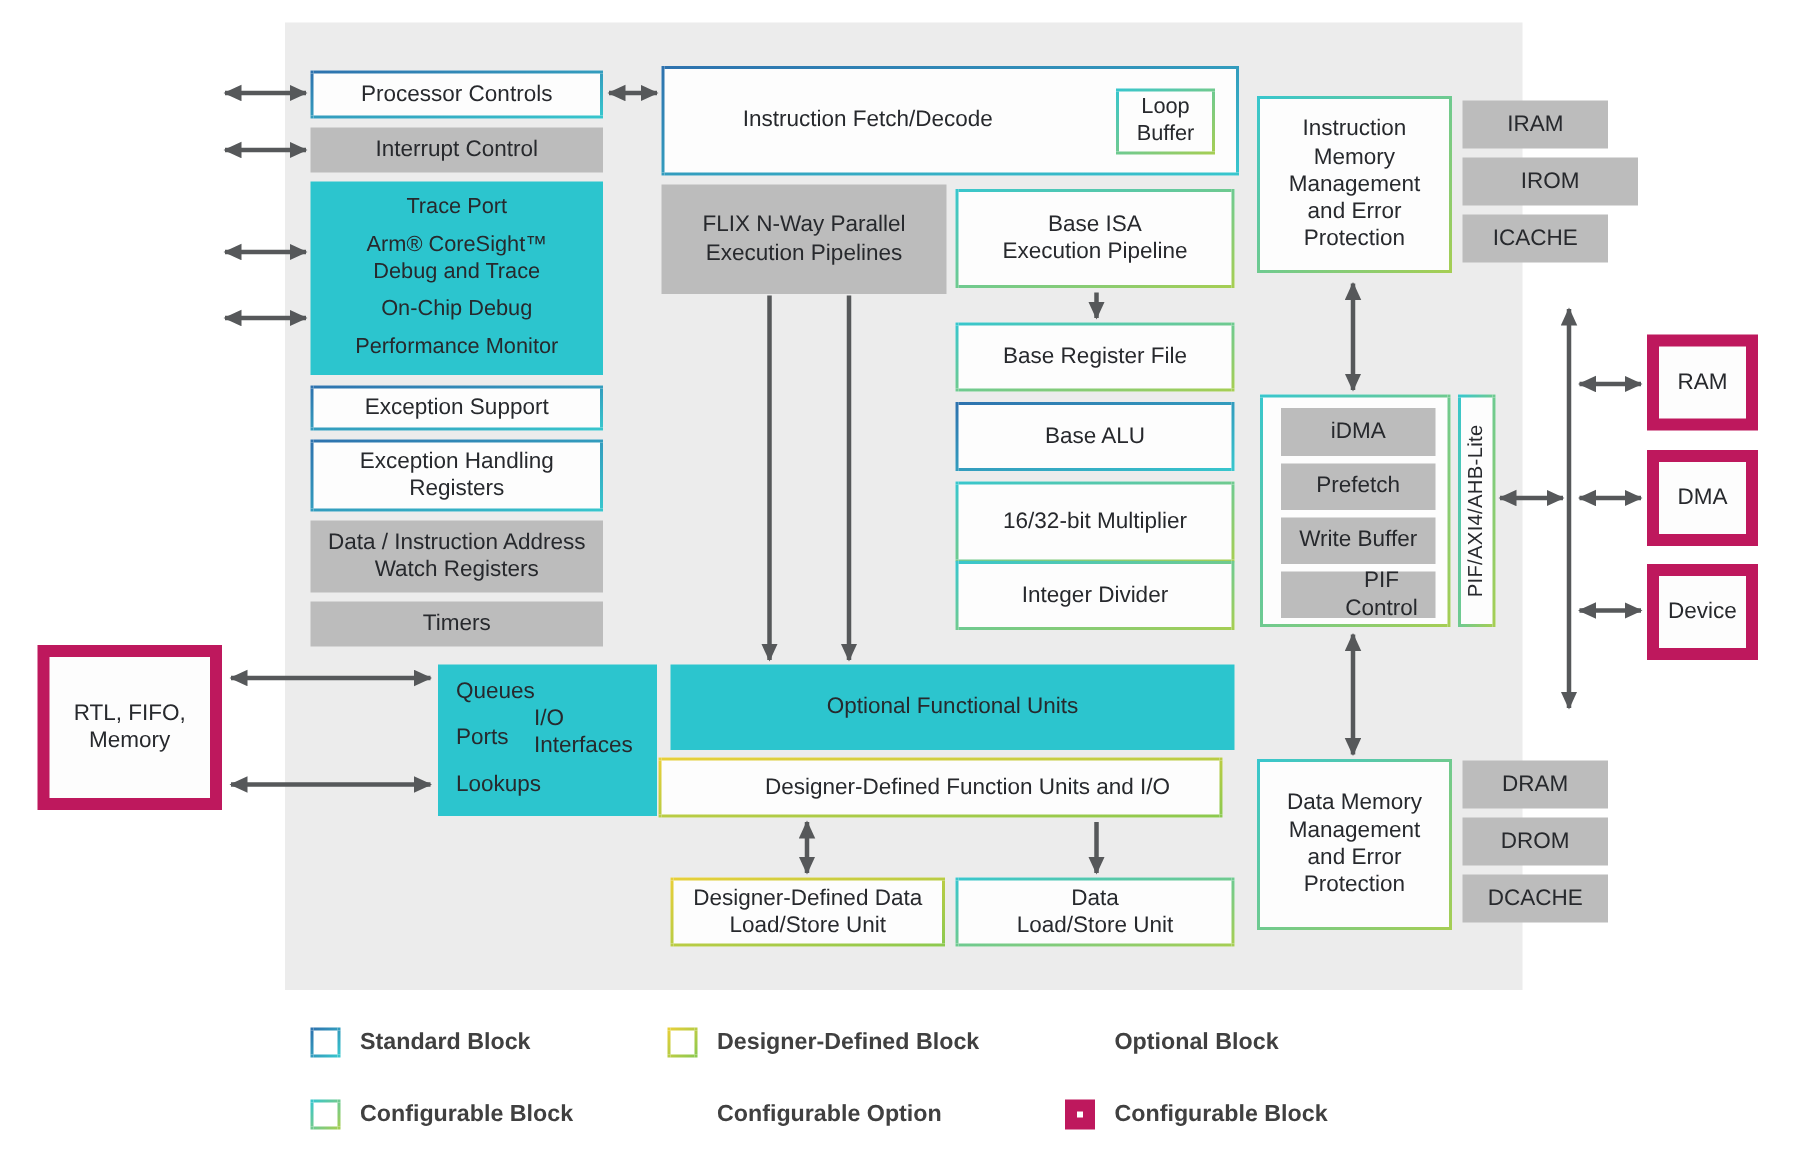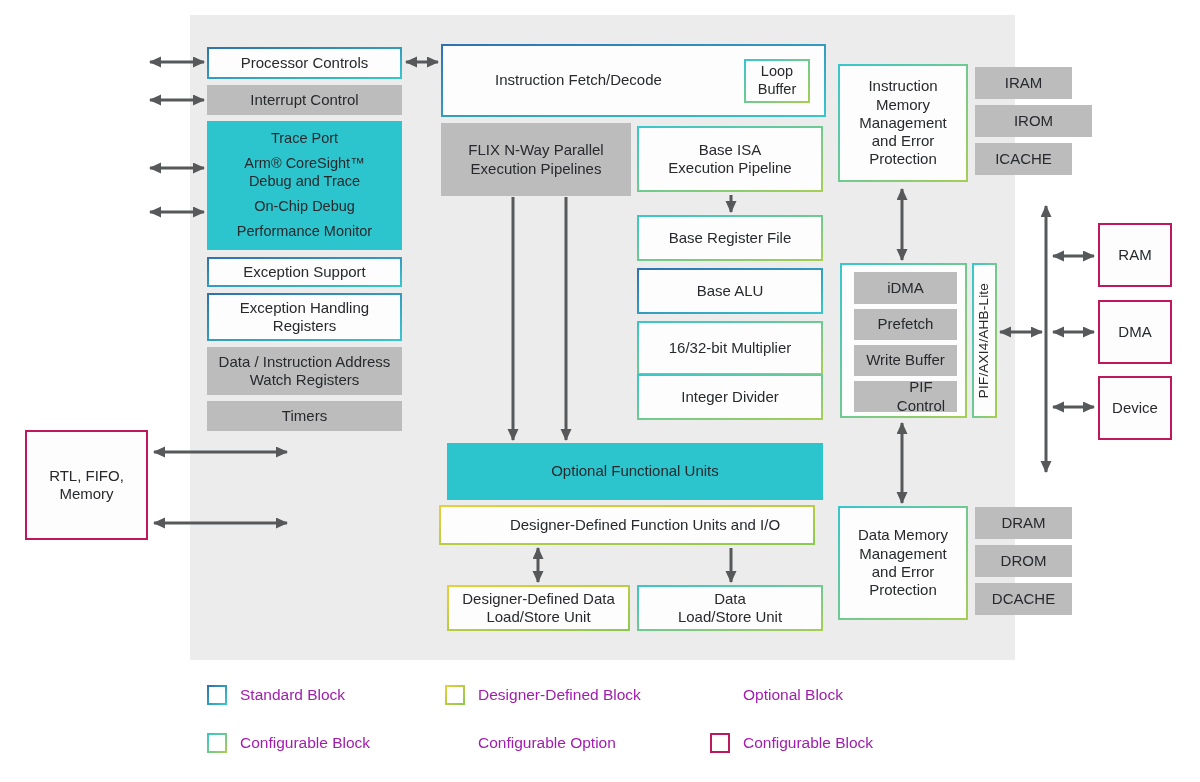--- a/index.html
+++ b/index.html
@@ -8,30 +8,30 @@
     font-family:"Liberation Sans",sans-serif;color:#27292d;overflow:hidden;
   }
   #panel{position:absolute;left:190px;top:15px;width:825px;height:645px;background:#ececec;}
   .blk{
     position:absolute;box-sizing:border-box;display:flex;align-items:center;justify-content:center;
     text-align:center;background:#fdfdfd;font-size:15px;font-weight:500;line-height:1.22;color:#27292d;
   }
   .b-std{border:2px solid;border-image:linear-gradient(to bottom right,#2e72ae,#38c6cd) 1;}
   .b-cfg{border:2px solid;border-image:linear-gradient(to bottom right,#38c6cd,#a6ce53) 1;}
   .b-dd {border:2px solid;border-image:linear-gradient(to bottom right,#e7cf39,#8cc94f) 1;}
-  .b-blk{border:2px solid #be185d;}
+  .b-blk{border:8px solid #be185d;}
   .f-cyan{background:#2cc5ce;border:none;}
   .f-gray{background:#bcbcbc;border:none;}
   .col{flex-direction:column;}
   .vtext{writing-mode:vertical-rl;transform:rotate(180deg);font-size:13.5px;letter-spacing:.2px;}
   #arrows{position:absolute;left:0;top:0;pointer-events:none;}
   #arrows line{stroke:#56585a;stroke-width:3;}
   .legend-item{position:absolute;display:flex;align-items:center;gap:13px;height:22px;}
   .legend-swatch{width:20px;height:20px;box-sizing:border-box;background:#fff;flex:0 0 auto;}
-  .legend-label{font-size:15.5px;font-weight:400;color:#a21caf;white-space:nowrap;}
+  .legend-label{font-size:15.5px;font-weight:700;color:#404040;white-space:nowrap;}
   .sub{position:absolute;box-sizing:border-box;display:flex;align-items:center;justify-content:center;}
 </style>
 </head>
 <body>
 
 <div id="canvas">
 
   <div id="panel"></div>
 
   <div class="blk b-std" style="left:207px;top:47px;width:195px;height:32px;">Processor Controls</div>
@@ -49,20 +49,29 @@
   </div>
 
   <div class="blk b-std" style="left:207px;top:257px;width:195px;height:30px;">Exception Support</div>
 
   <div class="blk b-std" style="left:207px;top:293px;width:195px;height:48px;padding:0 24px;">Exception Handling Registers</div>
 
   <div class="blk f-gray" style="left:207px;top:347px;width:195px;height:48px;padding:0 6px;">Data / Instruction Address Watch Registers</div>
 
   <div class="blk f-gray" style="left:207px;top:401px;width:195px;height:30px;">Timers</div>
 
+  <div class="blk f-cyan" style="left:292px;top:443px;width:146px;height:101px;">
+    <span class="sub" style="left:12px;top:9px;">Queues</span>
+    <span class="sub" style="left:12px;top:40px;">Ports</span>
+    <span class="sub col" style="left:64px;top:27px;align-items:flex-start;">
+      <span>I/O</span>
+      <span>Interfaces</span>
+    </span>
+    <span class="sub" style="left:12px;top:71px;">Lookups</span>
+  </div>
 
   <div class="blk b-blk" style="left:25px;top:430px;width:123px;height:110px;padding:0 14px;">RTL, FIFO, Memory</div>
 
   <div class="blk b-std" style="left:441px;top:44px;width:385px;height:73px;padding-right:110px;">
     <span>Instruction Fetch/Decode</span>
     <div class="blk b-cfg" style="right:14px;top:13px;left:auto;width:66px;height:44px;font-size:14.5px;">Loop Buffer</div>
   </div>
 
   <div class="blk f-gray" style="left:441px;top:123px;width:190px;height:73px;padding:0 12px;">FLIX N-Way Parallel Execution Pipelines</div>
 

